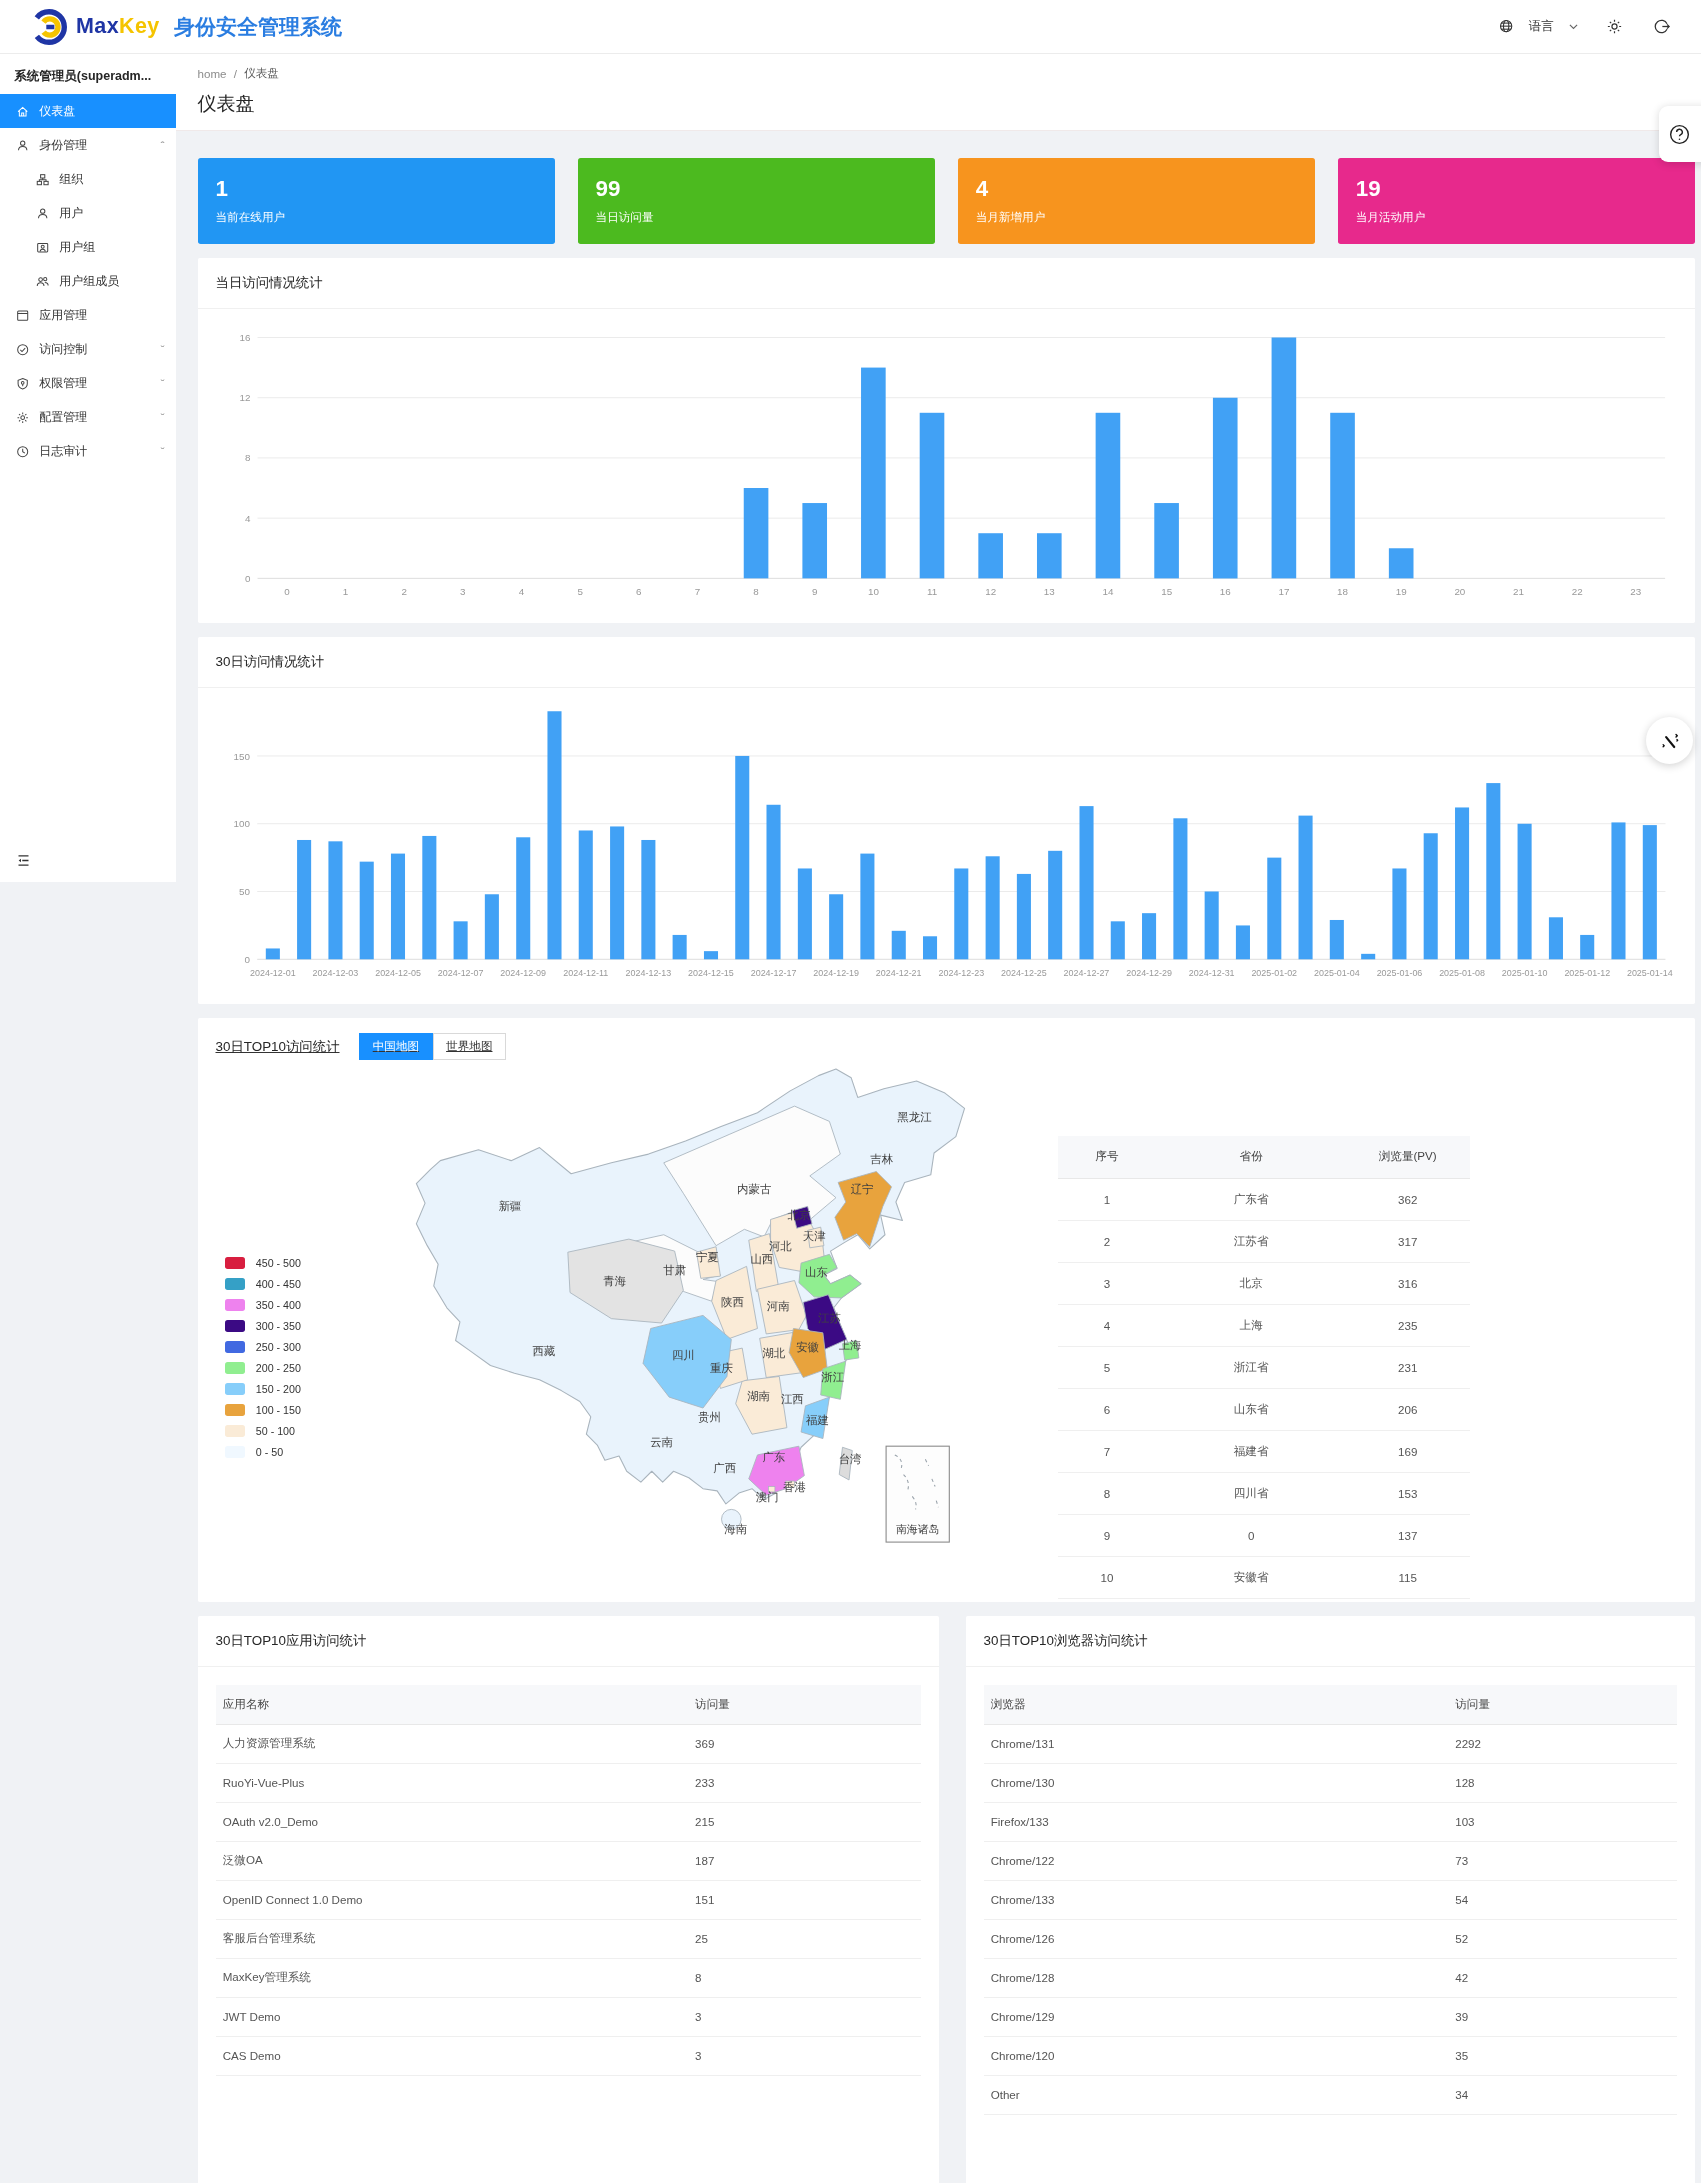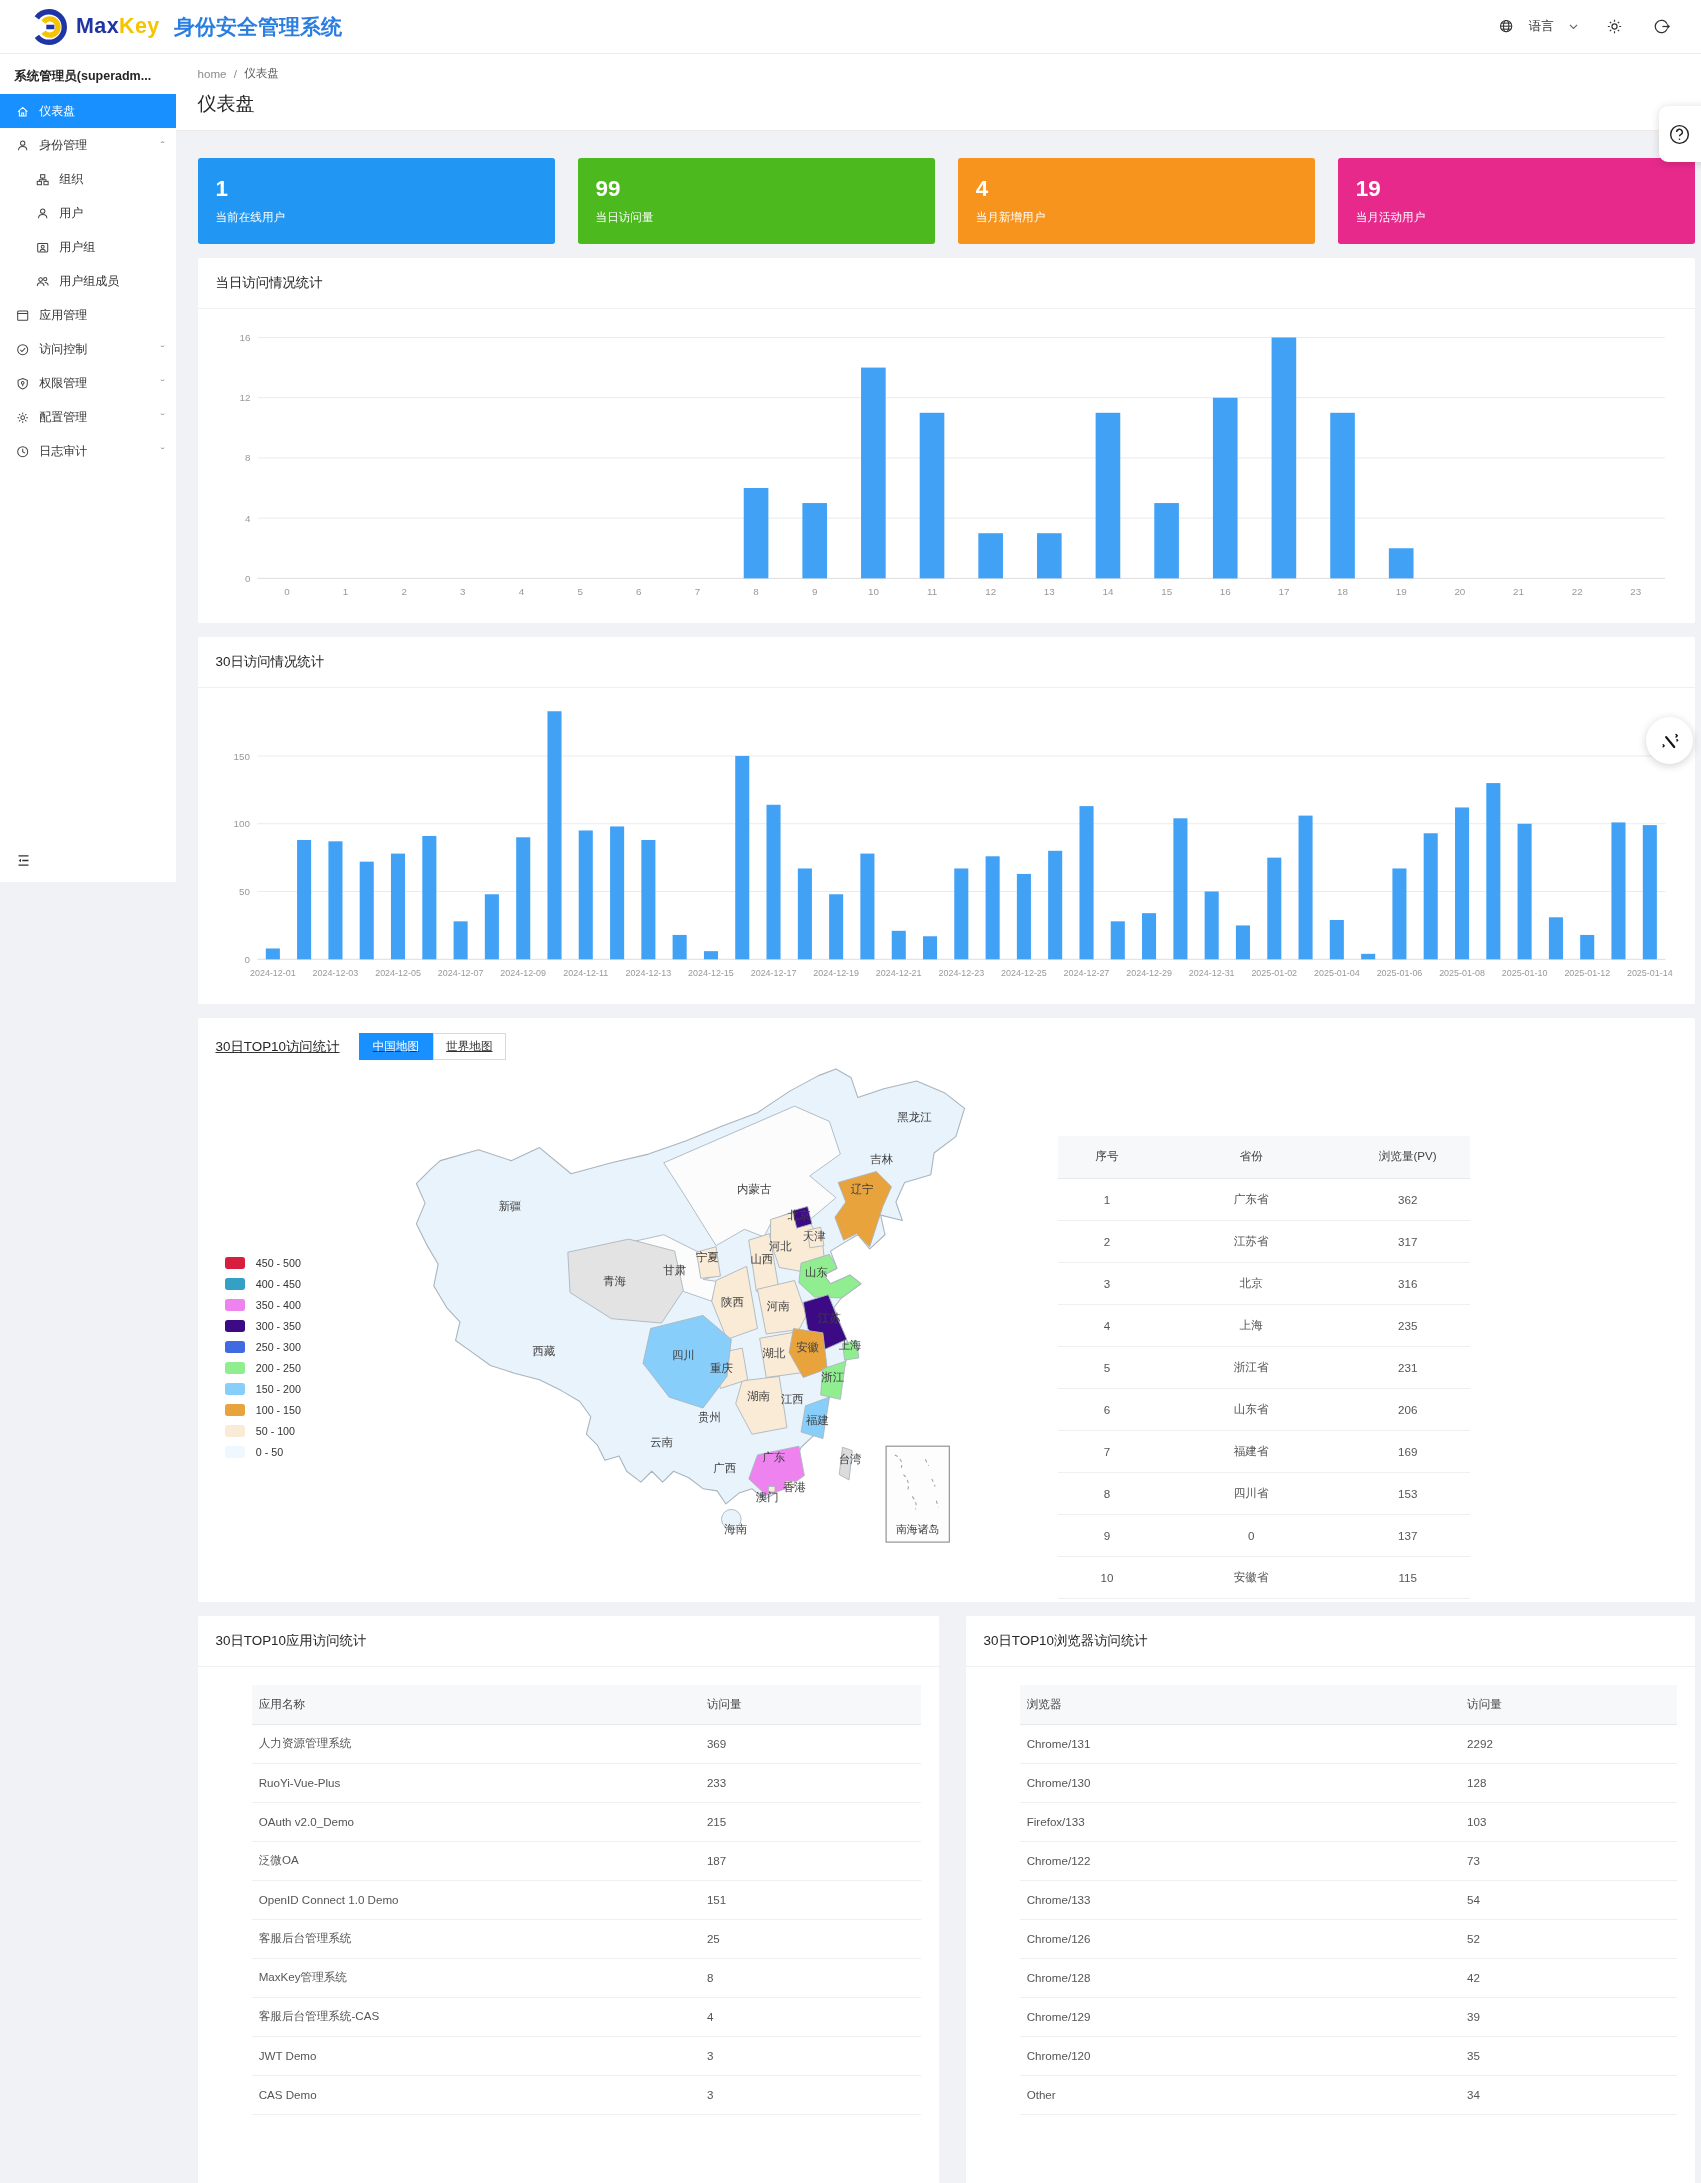--- a/index.html
+++ b/index.html
@@ -63,21 +63,21 @@
   
   table.dash { width:100%; border-collapse:collapse; font-size:11.6px; color:#555; }
   table.dash th { font-weight:normal; color:#444; background:#f7f8fa; border-bottom:0.9px solid #e8e8e8; }
   table.dash td { border-bottom:0.9px solid #efefef; color:#555; }
   table.dash.center th, table.dash.center td { text-align:center; height:42px; }
   table.dash.left th, table.dash.left td { text-align:left; height:39px; padding-left:7.2px; }
   .bottom-row { display:flex; gap:27px; margin-top:14.3px; }
   .bottom-row .panel { margin-top:0; }
   .panel.bl { width:741px; flex:none; height:581px; }
   .panel.br { flex:1; height:581px; }
-  .tbl-pad { padding:18px 18px 0;margin-left:36px; }
+  .tbl-pad { padding:18px 18px 0; }
   
   .float-help { position:absolute; top:106px; right:-14.3px; width:56px; height:56px; background:#fff; border-radius:9px; box-shadow:0 1.8px 9px rgba(0,0,0,.15); display:flex; align-items:center; justify-content:center; z-index:9; cursor:pointer; }
   .float-wand { position:absolute; top:717px; right:8px; width:47px; height:47px; background:#fff; border-radius:50%; box-shadow:0 1.8px 9px rgba(0,0,0,.18); display:flex; align-items:center; justify-content:center; z-index:9; cursor:pointer; }
 </style>
 </head>
 <body>
 
 <header class="topbar">
   <div class="brand">
     <svg class="ic" width="36" height="36" viewBox="0 0 40 40">
@@ -628,24 +628,20 @@
                   </tr>
                   <tr>
                     <td>客服后台管理系统</td>
                     <td>25</td>
                   </tr>
                   <tr>
                     <td>MaxKey管理系统</td>
                     <td>8</td>
                   </tr>
                   <tr>
-                    <td>客服后台管理系统-CAS</td>
-                    <td>4</td>
-                  </tr>
-                  <tr>
                     <td>JWT Demo</td>
                     <td>3</td>
                   </tr>
                   <tr>
                     <td>CAS Demo</td>
                     <td>3</td>
                   </tr>
                 </tbody>
               </table>
             </div>

